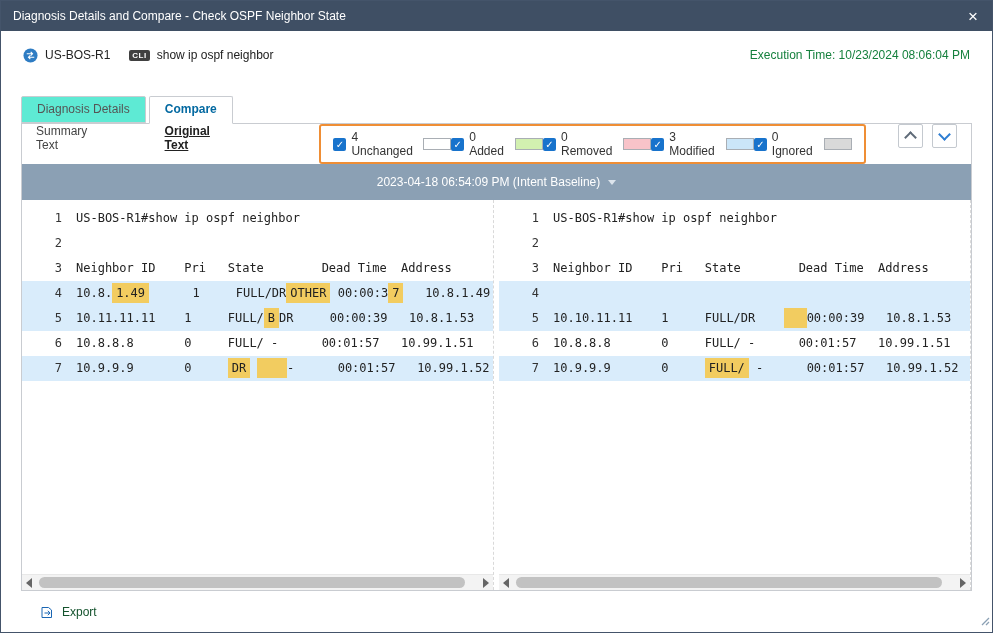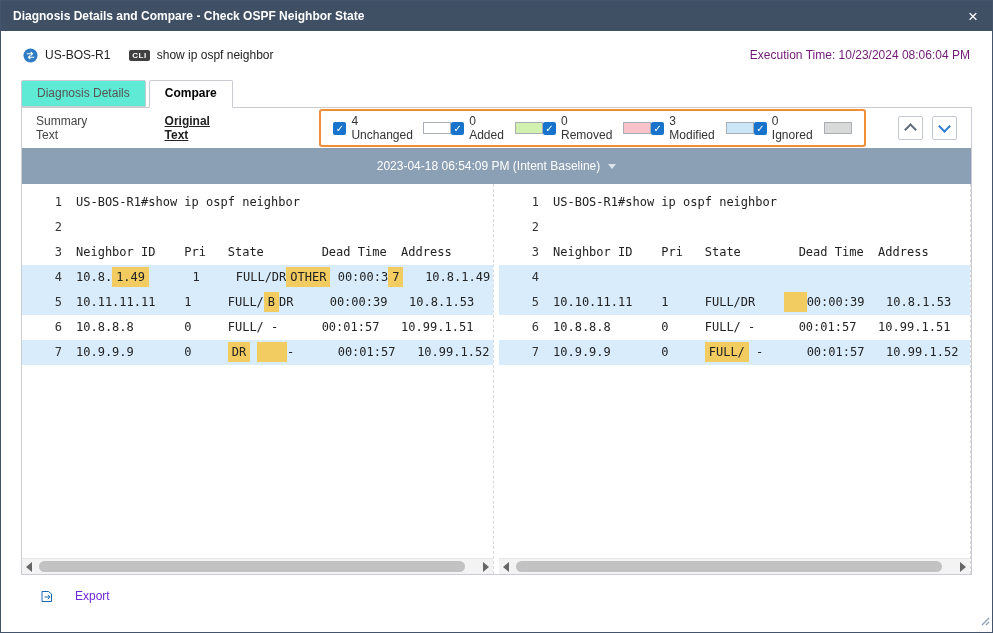--- a/index.html
+++ b/index.html
@@ -1,32 +1,32 @@
 <!DOCTYPE html>
 <html><head>
 <meta charset="utf-8">
 <style>
   html,body{margin:0;padding:0;background:#fff;font-family:"Liberation Sans",sans-serif;}
   .dialog{width:993px;height:633px;box-sizing:border-box;border:1px solid #44546a;position:relative;background:#fff;overflow:hidden;}
 
   .titlebar{height:30px;background:#3f4f64;display:flex;align-items:center;padding:0 12px;color:#fff;}
-  .titlebar .title{font-size:12px;font-weight:700;flex:1;}
+  .titlebar .title{font-size:12px;font-weight:400;flex:1;}
   .close{font-size:17px;line-height:1;cursor:pointer;padding:0 2px;}
 
   .device-row{display:flex;align-items:center;gap:7px;margin:11px 22px 0;font-size:12px;color:#222;height:26px;}
   .cli-badge{background:#404040;color:#fff;font-size:8px;font-weight:700;padding:1px 3px;border-radius:2px;letter-spacing:.5px;margin-left:12px;}
-  .exec-time{margin-left:auto;color:#701a75;padding-left:34px;}
+  .exec-time{margin-left:auto;color:#15803d;padding-left:34px;}
 
   .tabs{display:flex;align-items:flex-end;margin:12px 20px 0;position:relative;z-index:2;font-size:12px;}
   .tab{padding:5px 15px 6px;border:1px solid #c9ccd1;background:#5eead4;color:#555;margin-right:3px;border-radius:2px 2px 0 0;cursor:pointer;}
-  .tab.active{background:#fff;color:#000000;font-weight:700;border-bottom:1px solid #fff;margin-bottom:-1px;padding-bottom:7px;}
+  .tab.active{background:#fff;color:#0369a1;font-weight:700;border-bottom:1px solid #fff;margin-bottom:-1px;padding-bottom:7px;margin-top:16px;}
 
   .pane{margin:0 20px;border:1px solid #c9ccd1;height:466px;position:relative;background:#fff;z-index:1;}
 
-  .toolbar{display:flex;align-items:center;height:40px;padding:0 14px;font-size:12px;gap:32px;}
+  .toolbar{display:flex;height:40px;padding:0 14px;font-size:12px;gap:32px;}
   .summary{color:#444;cursor:pointer;}
   .original{margin-left:26px;font-weight:700;text-decoration:underline;color:#222;cursor:pointer;}
   .filter-group{margin-left:56px;width:590px;border:2px solid #ef8e35;border-radius:3px;display:flex;align-items:center;justify-content:space-between;padding:3px 12px;box-sizing:border-box;background:#fff;}
   .filter-item{display:flex;align-items:center;gap:5px;font-size:12px;color:#333;cursor:pointer;}
   .cb{width:13px;height:13px;background:#1873cc;border-radius:2px;color:#fff;font-size:10px;line-height:13px;text-align:center;display:inline-block;flex:0 0 auto;}
   .swatch{width:30px;height:12px;border:1px solid #a9aeb4;display:inline-block;box-sizing:border-box;background:#fff;}
   .nav-btns{margin-left:auto;display:flex;gap:9px;}
   .nav-btn{width:25px;height:24px;border:1px solid #c4c9cf;background:#fff;border-radius:2px;display:flex;align-items:center;justify-content:center;cursor:pointer;padding:0;}
   .chev{width:7px;height:7px;border-left:2px solid #5f6b78;border-top:2px solid #5f6b78;display:inline-block;}
   .chev.up{transform:rotate(45deg);margin-top:3px;}
@@ -46,21 +46,21 @@
   .code span{white-space:pre;}
   .hl{background:#f2cc60;padding:3px 4px;}
 
   .hscroll{position:absolute;left:0;right:0;bottom:0;height:15px;background:#f3f3f3;border-top:1px solid #e8e8e8;}
   .arr{position:absolute;top:3px;width:0;height:0;border-top:5px solid transparent;border-bottom:5px solid transparent;cursor:pointer;}
   .arr.left{left:4px;border-right:6px solid #666;}
   .arr.right{right:4px;border-left:6px solid #666;}
   .thumb{position:absolute;left:17px;right:28px;top:2px;height:11px;background:#c2c2c2;border-radius:6px;cursor:pointer;}
 
   .footer{margin:14px 0 0 40px;font-size:12px;}
-  .export{color:#6d28d9;display:inline-flex;align-items:center;gap:22px;cursor:pointer;}
+  .export{color:#14532d;display:inline-flex;align-items:center;gap:9px;cursor:pointer;}
   .resize{position:absolute;right:2px;bottom:2px;cursor:nwse-resize;}
 </style>
 </head>
 <body>
 
 <div class="dialog">
 
   <div class="titlebar">
     <span class="title">Diagnosis Details and Compare - Check OSPF Neighbor State</span>
     <span class="close">×</span>

